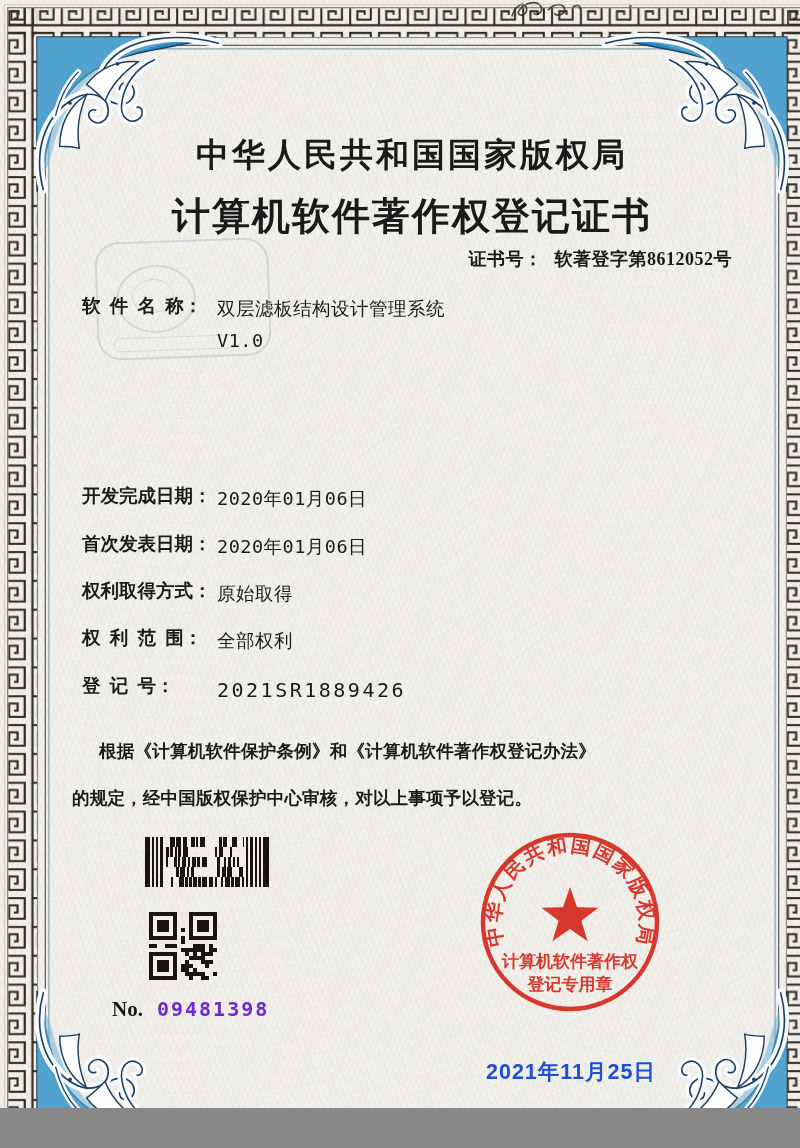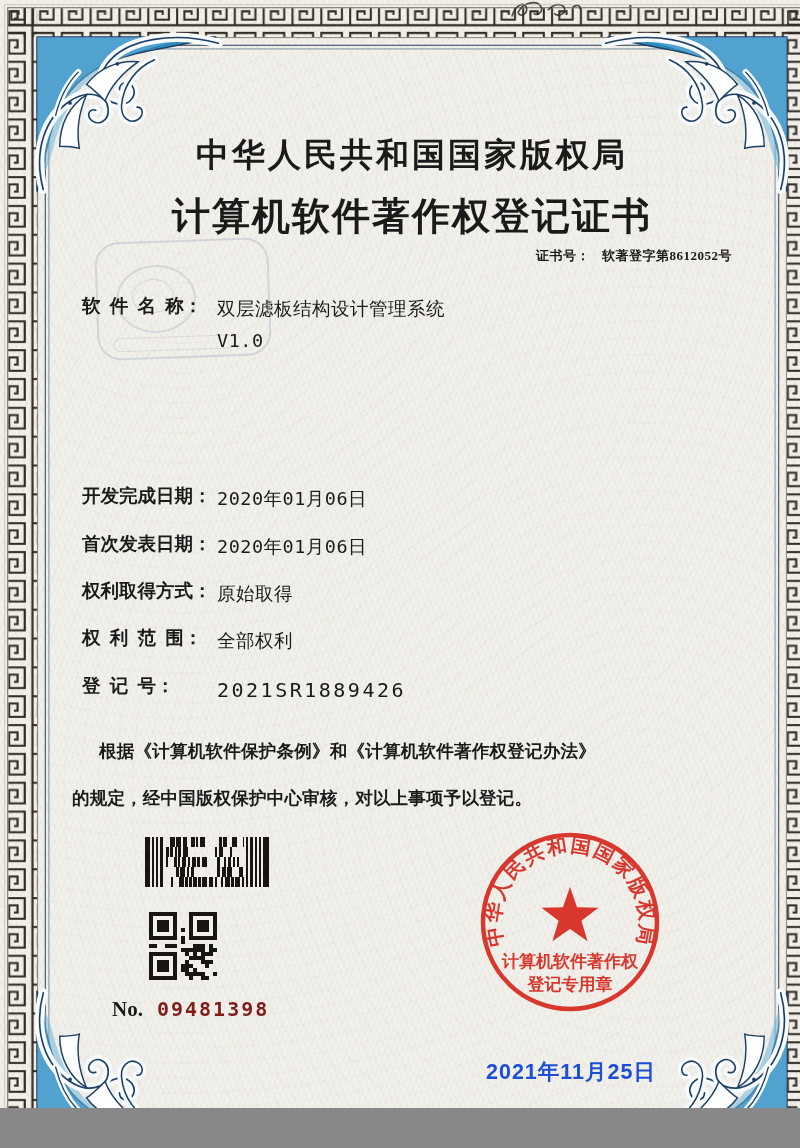--- a/index.html
+++ b/index.html
@@ -23,21 +23,21 @@
     font-family:"Liberation Serif",serif;font-weight:900;
     font-size:33px;letter-spacing:3px;white-space:nowrap;
   }
   .cert-title{
     position:absolute;top:191px;left:0;width:100%;text-align:center;
     font-family:"Liberation Serif",serif;font-weight:900;
     font-size:38px;letter-spacing:2px;white-space:nowrap;
   }
   .certno{
     position:absolute;top:247px;right:92px;
-    font-family:"Liberation Serif",serif;font-weight:700;font-size:13px;
+    font-family:"Liberation Serif",serif;font-weight:700;font-size:18px;
     white-space:nowrap;letter-spacing:.5px;text-align:center;
   }
   .certno .gap{display:inline-block;width:12px;}
   .emboss{ 
     position:absolute;left:96px;top:240px;width:170px;height:114px;z-index:2;
     border:2px solid rgba(145,165,195,.33);border-radius:24px;transform:rotate(-2deg);
   }
   .emboss .ring{position:absolute;left:18px;top:22px;width:76px;height:64px;border:2px solid rgba(145,165,195,.3);border-radius:50%;}
   .emboss .ring2{position:absolute;left:34px;top:36px;width:40px;height:32px;border:1.5px solid rgba(145,165,195,.28);border-radius:50%;}
   .emboss .blob{position:absolute;bottom:6px;left:14px;width:120px;height:12px;border:1.5px solid rgba(145,165,195,.25);border-radius:8px;}
@@ -53,21 +53,21 @@
     font-weight:700;font-size:17.5px;line-height:47px;text-indent:27px;
     letter-spacing:.2px;text-align:justify;
   }
   .barcode{position:absolute;left:145px;top:837px;width:125px;height:50px;}
   .qr{position:absolute;left:149px;top:912px;width:68px;height:68px;}
   .serial{
     position:absolute;left:112px;top:997px;font-family:"Liberation Serif",serif;
     font-weight:700;font-size:21px;white-space:nowrap;
   }
   .serial .num{
-    font-family:"DejaVu Sans Mono",monospace;color:#7f1d1d;font-size:20px;
+    font-family:"DejaVu Sans Mono",monospace;color:#6d28d9;font-size:20px;
     letter-spacing:2px;margin-left:14px;font-weight:700;
   }
   .seal{position:absolute;left:474px;top:826px;width:192px;height:192px;z-index:4;
     mix-blend-mode:multiply;opacity:.93;}
   .issue-date{
     position:absolute;left:486px;top:1057px;z-index:5;
     font-weight:800;font-size:21.5px;letter-spacing:1px;white-space:nowrap;color:#1d4ed8;
   }
 </style>
 </head>

